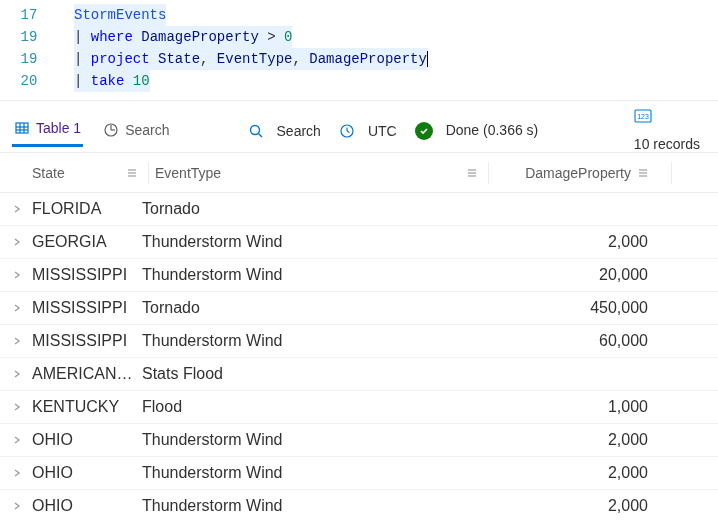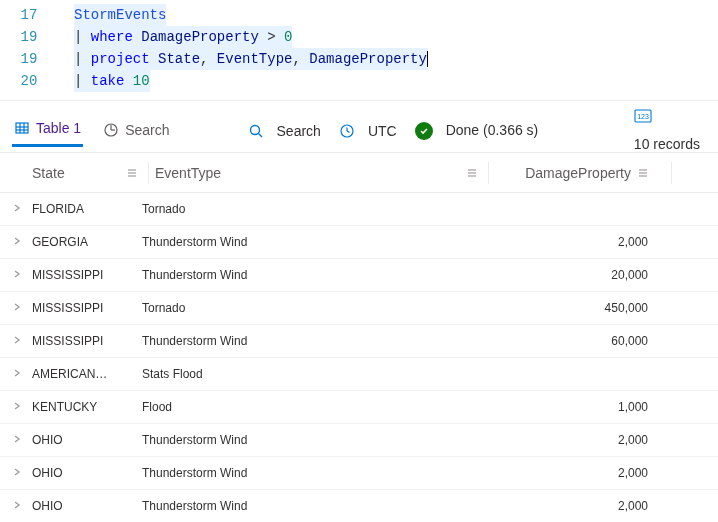--- a/index.html
+++ b/index.html
@@ -94,21 +94,21 @@
     width: 1px; height: 22px; background: #edebe9;
     margin: 0 6px;
   }
   .menu-icon { color: #a19f9d; margin-left: auto; padding-right: 4px; }
   .grid-body .row {
     display: flex;
     align-items: center;
     height: 33px;
     border-bottom: 1px solid #f3f2f1;
     padding-left: 12px;
-    font-size: 12px;
+    font-size: 16px;
   }
   .row .expander {
     width: 20px; color: #a19f9d; cursor: pointer;
   }
   .row .c-state { width: 110px; }
   .row .c-event { flex: 1; }
   .row .c-damage { width: 170px; text-align: right; padding-right: 30px; }
   .trailing-col { width: 40px; }
 </style>
 </head>

